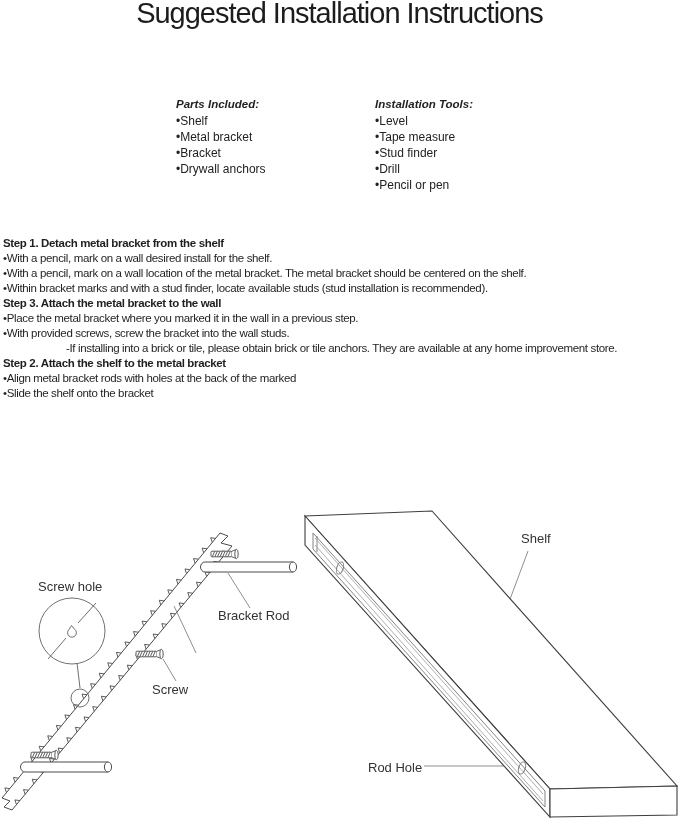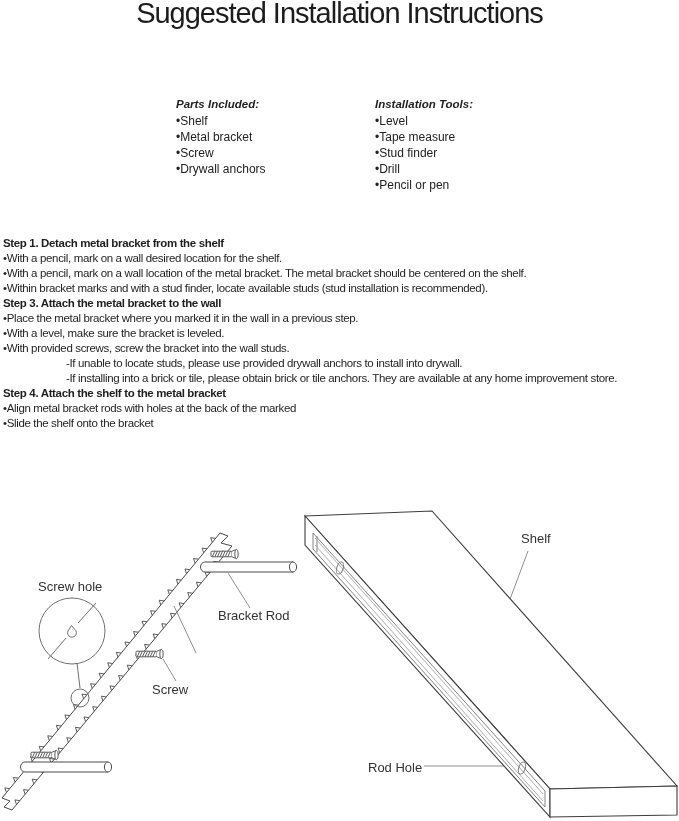--- a/index.html
+++ b/index.html
@@ -22,48 +22,46 @@
 </head>
 <body>
 
 <div class="title">Suggested Installation Instructions</div>
 
 <div class="col col-parts">
   <div class="hd">Parts Included:</div>
   <div>
       <div>•Shelf</div>
       <div>•Metal bracket</div>
-      <div>•Screw</div>
+      <div>•Bracket</div>
       <div>•Drywall anchors</div>
     </div>
 </div>
 
 <div class="col col-tools">
   <div class="hd">Installation Tools:</div>
   <div>
       <div>•Level</div>
       <div>•Tape measure</div>
       <div>•Stud finder</div>
       <div>•Drill</div>
       <div>•Pencil or pen</div>
     </div>
 </div>
 
 <div class="steps">
     <div class="step-h">Step 1. Detach metal bracket from the shelf</div>
-    <div class="step-b">•With a pencil, mark on a wall desired location for the shelf.</div>
+    <div class="step-b">•With a pencil, mark on a wall desired install for the shelf.</div>
     <div class="step-b">•With a pencil, mark on a wall location of the metal bracket. The metal bracket should be centered on the shelf.</div>
     <div class="step-b">•Within bracket marks and with a stud finder, locate available studs (stud installation is recommended).</div>
     <div class="step-h">Step 3. Attach the metal bracket to the wall</div>
     <div class="step-b">•Place the metal bracket where you marked it in the wall in a previous step.</div>
-    <div class="step-b">•With a level, make sure the bracket is leveled.</div>
     <div class="step-b">•With provided screws, screw the bracket into the wall studs.</div>
-    <div class="step-s">-If unable to locate studs, please use provided drywall anchors to install into drywall.</div>
     <div class="step-s">-If installing into a brick or tile, please obtain brick or tile anchors. They are available at any home improvement store.</div>
-    <div class="step-h">Step 4. Attach the shelf to the metal bracket</div>
+    <div class="step-h">Step 2. Attach the shelf to the metal bracket</div>
     <div class="step-b">•Align metal bracket rods with holes at the back of the marked</div>
     <div class="step-b">•Slide the shelf onto the bracket</div>
   </div>
 
 <svg class="diagram" width="679" height="821" viewBox="0 0 679 821">
 
   <g stroke="#4a4a4a" fill="none" stroke-width="1">
     <path d="M220,533 L2,798"></path>
     <path d="M232,546 L12,810"></path>
     <path d="M220,533 L228,536 L221,543 L232,546"></path>

